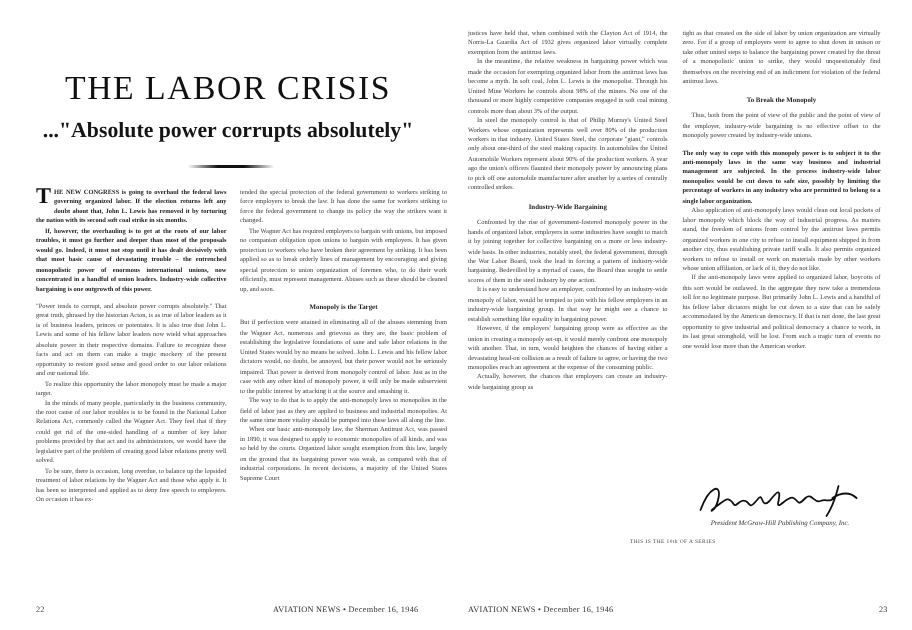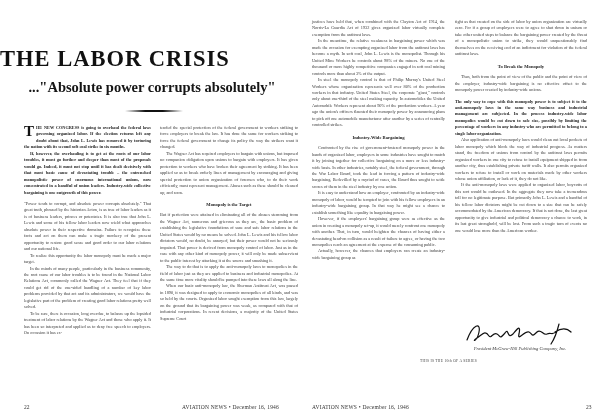--- a/index.html
+++ b/index.html
@@ -1,20 +1,20 @@
 <!DOCTYPE html>
 <html><head>
 <meta charset="utf-8">
 <style>
   html, body { margin:0; padding:0; background:#ffffff; }
   body { width:608px; height:420px; position:relative; overflow:hidden; font-family:"Liberation Serif","DejaVu Serif",serif; color:#2a2a2a; }
   .page { position:absolute; top:0; height:420px; }
   .page-left { left:0; width:304px; }
   .page-right { left:304px; width:304px; }
-  .title { position:absolute; left:0; width:304px; top:46px; text-align:left; font-weight:bold; font-size:22.5px; letter-spacing:1px; color:#111; font-family:"Liberation Serif",serif; }
+  .title { position:absolute; left:0; width:304px; top:46px; text-align:center; font-weight:normal; font-size:22.5px; letter-spacing:1px; color:#111; font-family:"Liberation Serif",serif; }
   .subtitle { position:absolute; left:0; width:304px; top:79px; text-align:center; font-weight:bold; font-size:14.5px; color:#151515; font-family:"Liberation Serif",serif; }
   .rule { position:absolute; left:125px; top:110px; width:58px; height:2px; background:linear-gradient(90deg, rgba(0,0,0,0) 0%, #111 35%, #111 65%, rgba(0,0,0,0) 100%); }
   .col { position:absolute; font-size:4.3px; line-height:6.45px; text-align:justify; color:#3a3a3a; }
   .col p { margin:0; text-indent:6px; }
   .col p.noindent { text-indent:0; }
   .col p.bold { font-weight:bold; color:#1d1d1d; }
   .col p.gap { margin-top:5px; }
   .col .subhead { text-align:center; font-weight:bold; text-indent:0; margin:6px 0 4px 0; font-size:4.6px; color:#1e1e1e; }
   .dropcap { float:left; font-size:15px; line-height:13px; font-weight:bold; margin:0 2px 0 0; color:#111; }
   .c1 { left:24px; top:125px; width:127px; }

